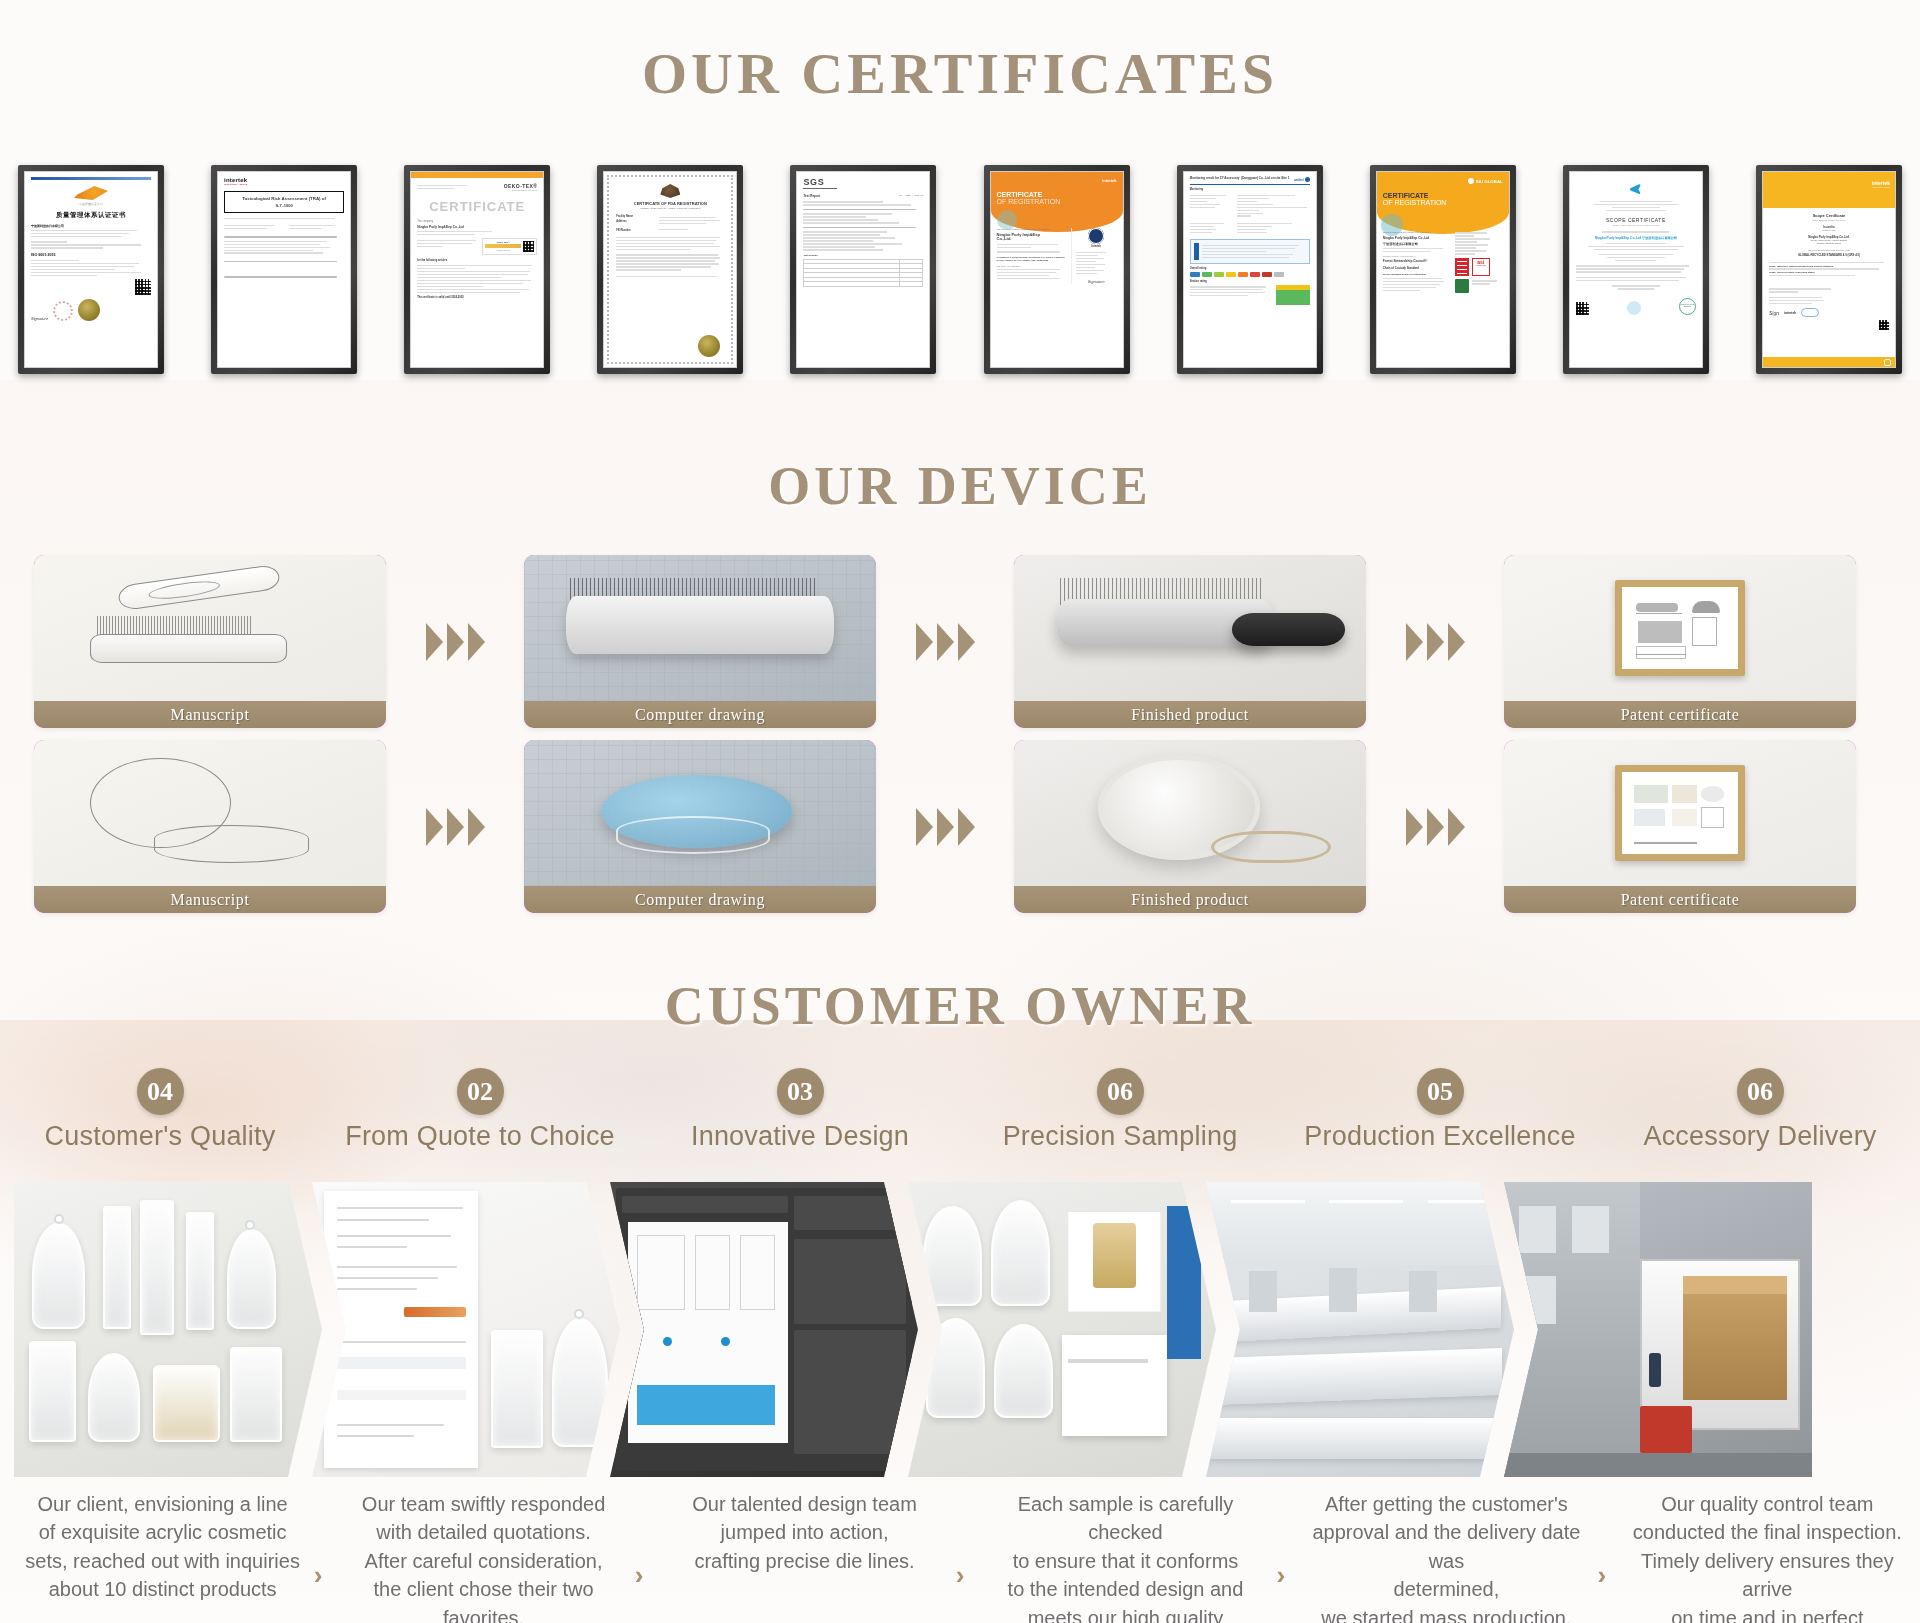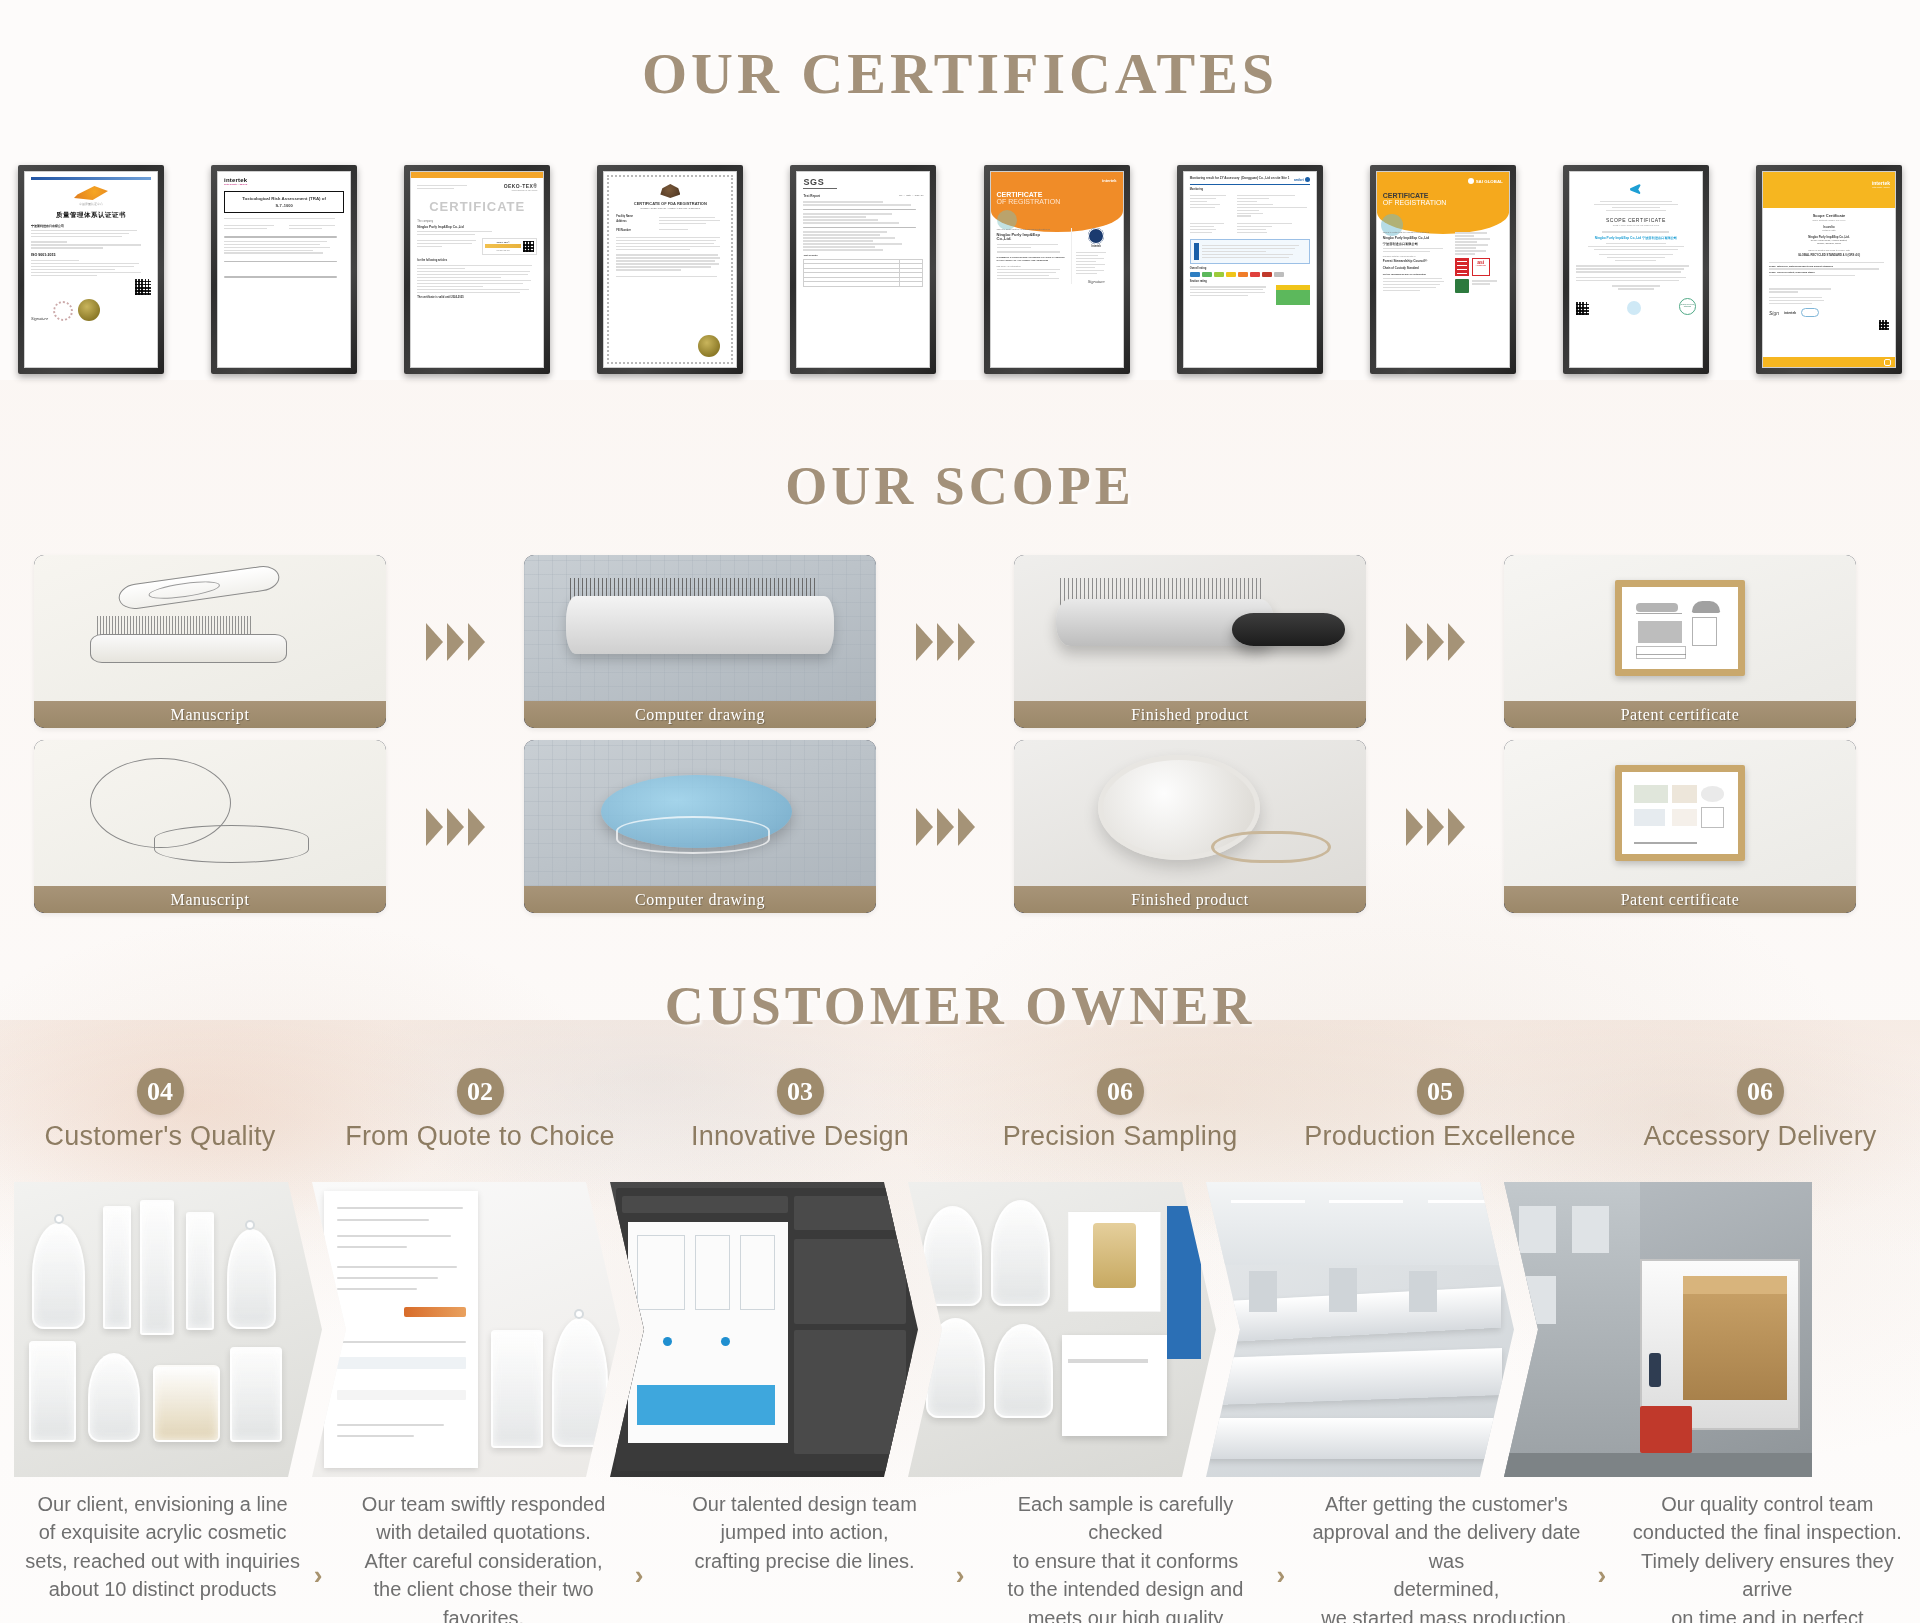--- a/index.html
+++ b/index.html
@@ -117,21 +117,21 @@
     position: absolute;
     top: 555px;
     left: 34px;
     width: 1852px;
   }
   .patent-row { display:flex; align-items:flex-start; margin-bottom: 12px; }
   .pcard {
     width: 352px;
     border-radius: 10px;
     overflow: hidden;
-    background: #0f172a;
+    background: #d946ef;
     box-shadow: 0 2px 5px rgba(0,0,0,.07);
     position: relative;
   }
   .pimg { height: 146px; position: relative; overflow:hidden; }
   .pcap {
     height: 27px;
     background: linear-gradient(180deg,#a89478,#9b8869);
     color: #fff;
     font-family: "Liberation Serif", serif;
     font-size: 16px;
@@ -861,21 +861,21 @@
             </div>
         </div>
         <div style="position:absolute;left:0;right:0;bottom:0;height:10px;background:#f6b620;display:flex;align-items:center;justify-content:flex-end;padding-right:4px">
           <div style="width:7px;height:7px;border:1px solid #fff;border-radius:2px"></div>
         </div>
       </div>
     </div>
 
   </div>
 
-  <div class="sec-title" id="title-patent">OUR SCOPE</div>
+  <div class="sec-title" id="title-patent">OUR DEVICE</div>
 
   <div class="patent-grid">
 
     <div class="patent-row">
 
       <div class="pcard">
         <div class="pimg">
           <div class="sk"></div>
           <div class="sk-brush-handle"></div>
           <div class="sk-bristles"></div>

